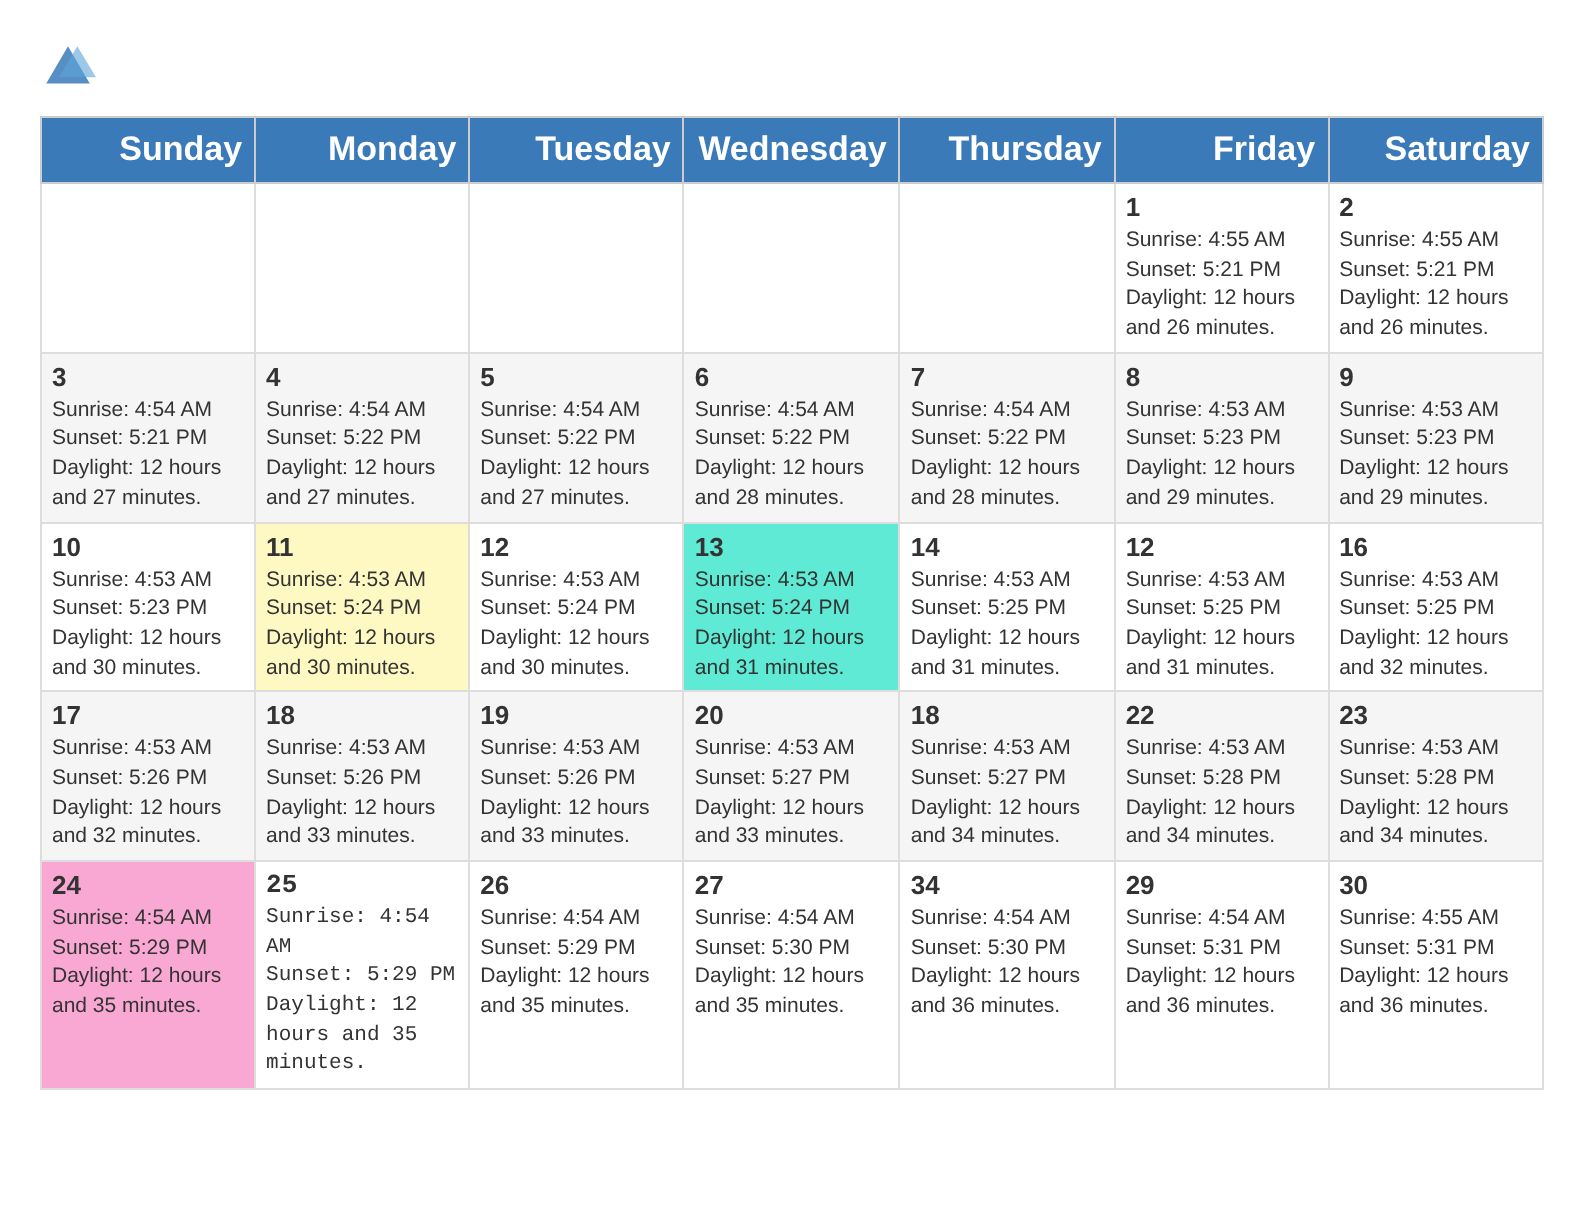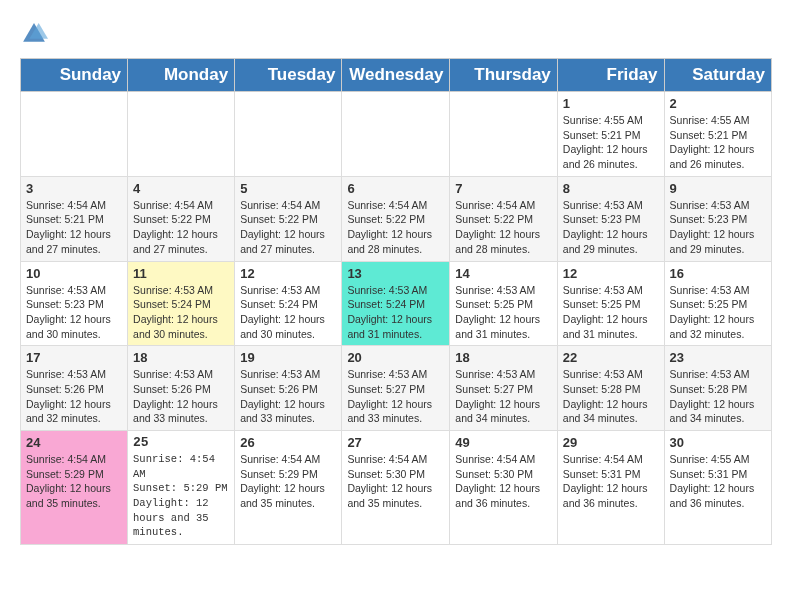--- a/index.html
+++ b/index.html
@@ -240,21 +240,21 @@
         </td>
         <td style="background: rgb(255, 255, 255);">
           <span class="day-num">26</span>
           <div class="day-detail">Sunrise: 4:54 AM<br>Sunset: 5:29 PM<br>Daylight: 12 hours and 35 minutes.</div>
         </td>
         <td style="background: rgb(255, 255, 255);">
           <span class="day-num">27</span>
           <div class="day-detail">Sunrise: 4:54 AM<br>Sunset: 5:30 PM<br>Daylight: 12 hours and 35 minutes.</div>
         </td>
         <td style="background: rgb(255, 255, 255);">
-          <span class="day-num">49</span>
+          <span class="day-num">34</span>
           <div class="day-detail">Sunrise: 4:54 AM<br>Sunset: 5:30 PM<br>Daylight: 12 hours and 36 minutes.</div>
         </td>
         <td style="background: rgb(255, 255, 255);">
           <span class="day-num">29</span>
           <div class="day-detail">Sunrise: 4:54 AM<br>Sunset: 5:31 PM<br>Daylight: 12 hours and 36 minutes.</div>
         </td>
         <td style="background: rgb(255, 255, 255);">
           <span class="day-num">30</span>
           <div class="day-detail">Sunrise: 4:55 AM<br>Sunset: 5:31 PM<br>Daylight: 12 hours and 36 minutes.</div>
         </td>

